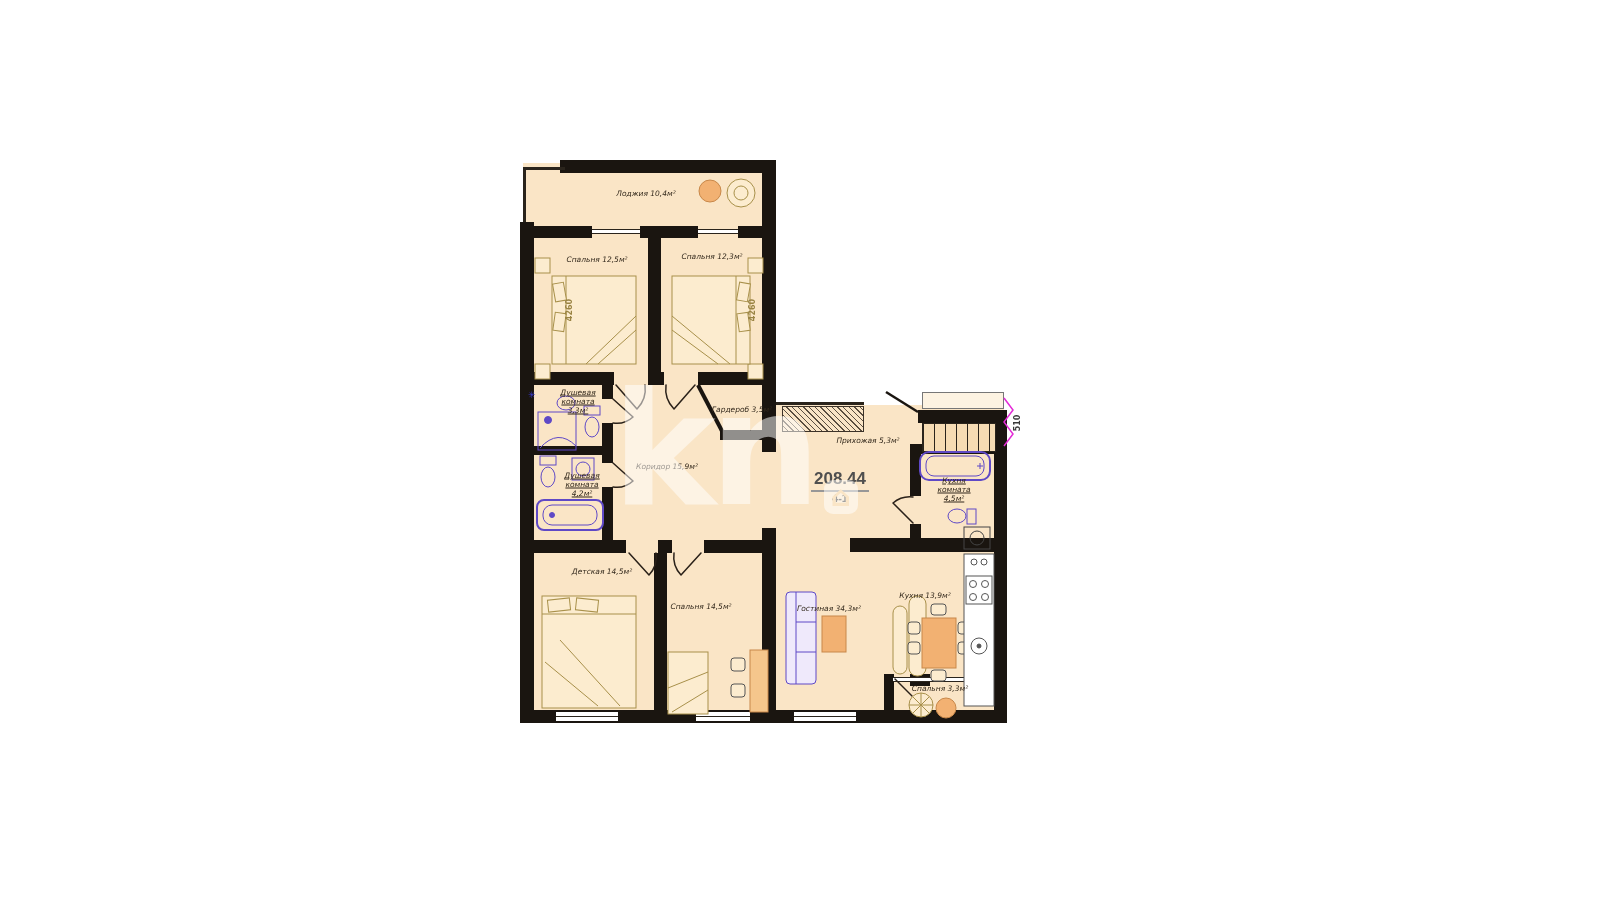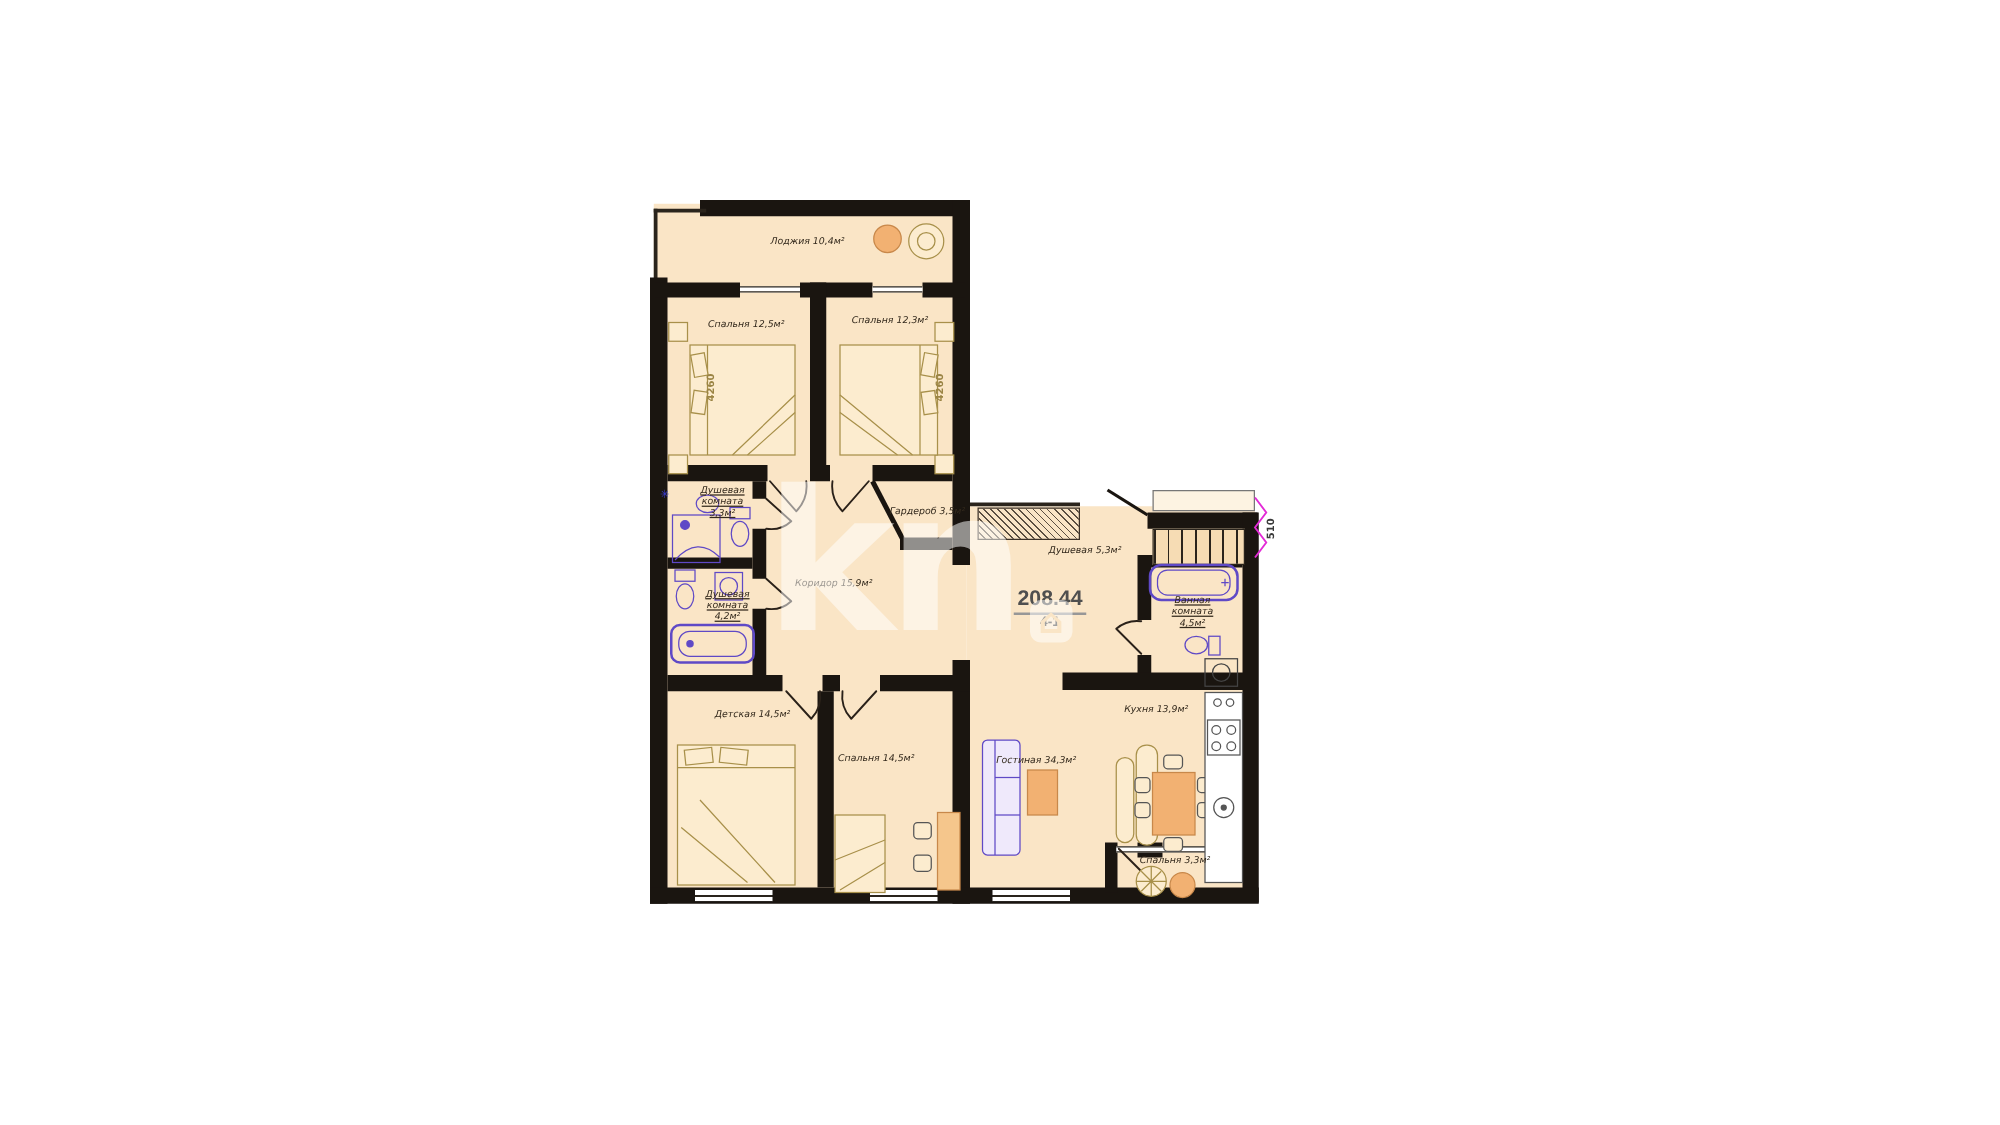--- a/index.html
+++ b/index.html
@@ -232,26 +232,26 @@
     </g>
   </svg>
 
   <div class="lbl" style="left:646px;top:193px">Лоджия 10,4м²</div>
   <div class="lbl" style="left:597px;top:259px">Спальня 12,5м²</div>
   <div class="lbl" style="left:712px;top:256px">Спальня 12,3м²</div>
   <div class="lbl wrap" style="left:578px;top:401px">Душевая комната 3,3м²</div>
   <div class="lbl" style="left:742px;top:409px">Гардероб 3,5м²</div>
   <div class="lbl wrap" style="left:582px;top:484px">Душевая комната 4,2м²</div>
   <div class="lbl" style="left:667px;top:466px">Коридор 15,9м²</div>
-  <div class="lbl" style="left:868px;top:440px">Душевая 5,3м²</div>
-  <div class="lbl wrap" style="left:954px;top:489px">Ванная комната 4,5м²</div>
+  <div class="lbl" style="left:868px;top:440px">Прихожая 5,3м²</div>
+  <div class="lbl wrap" style="left:954px;top:489px">Кухня комната 4,5м²</div>
   <div class="lbl" style="left:602px;top:571px">Детская 14,5м²</div>
   <div class="lbl" style="left:701px;top:606px">Спальня 14,5м²</div>
   <div class="lbl" style="left:829px;top:608px">Гостиная 34,3м²</div>
-  <div class="lbl" style="left:925px;top:567px">Кухня 13,9м²</div>
+  <div class="lbl" style="left:925px;top:595px">Кухня 13,9м²</div>
   <div class="lbl" style="left:940px;top:688px">Спальня 3,3м²</div>
 
   <div class="dim" style="left:569px;top:310px">4260</div>
   <div class="dim" style="left:752px;top:310px">4260</div>
   <div class="dim mag" style="left:1017px;top:423px">510</div>
 
   <div class="area-badge">
     <span class="area-value">208.44</span>
     <div class="area-code">4-1</div>
   </div>

